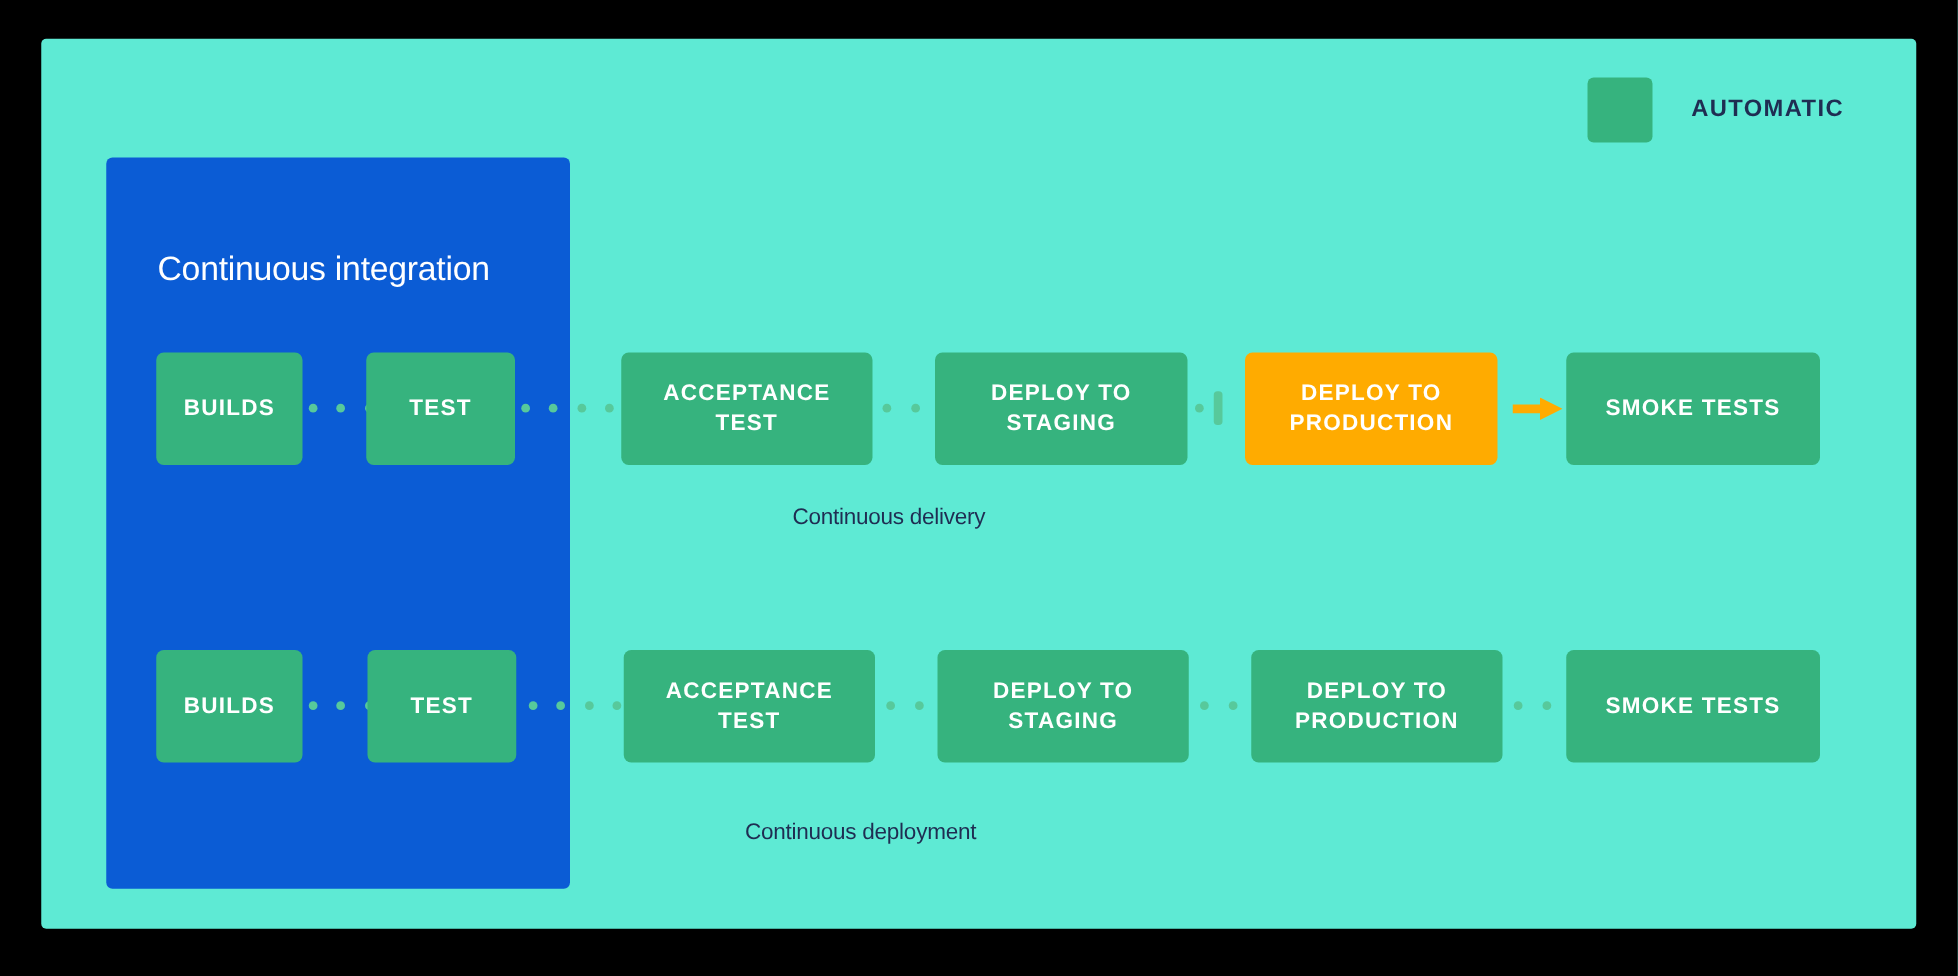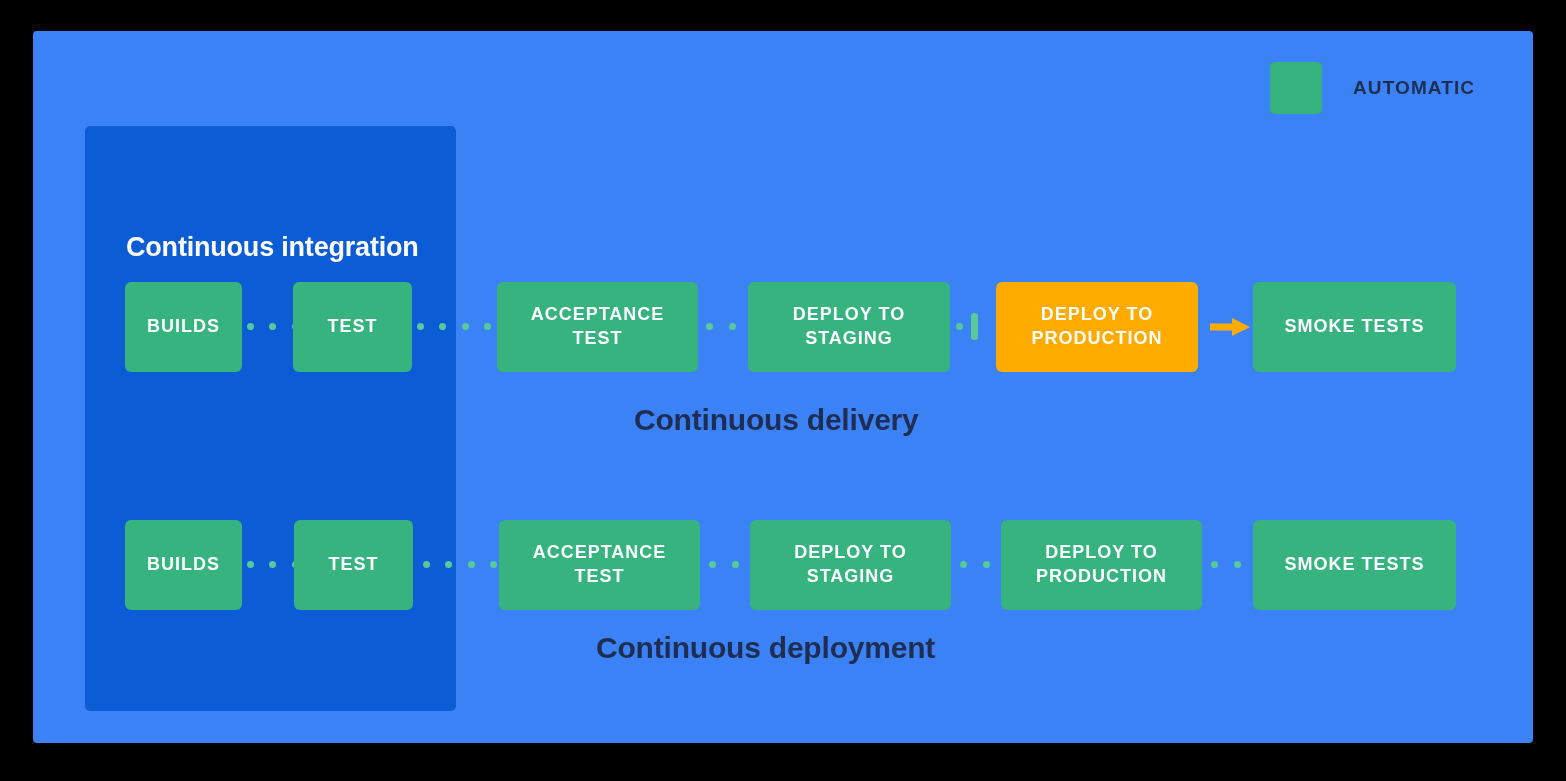--- a/index.html
+++ b/index.html
@@ -13,21 +13,21 @@
     font-family: "Liberation Sans", sans-serif;
     overflow: hidden;
   }
 
   #frame {
     position: absolute;
     left: 33px;
     top: 31px;
     width: 1500px;
     height: 712px;
-    background: #3b82f6;
+    background: #5eead4;
     border-radius: 4px;
     overflow: hidden;
   }
 
   
   .legend {
     position: absolute;
     left: 1237px;
     top: 26px;
     width: 240px;
@@ -60,25 +60,24 @@
     width: 371px;
     height: 585px;
     background: #0B5CD5;
     border-radius: 5px;
   }
   #ci-panel-title {
     position: absolute;
     left: 41px;
     top: 74px;
     font-size: 27px;
-    font-weight: bold;
+    font-weight: normal;
     color: #ffffff;
     letter-spacing: -0.2px;
     white-space: nowrap;
-    margin-top: 32px;
   }
 
   
   .row {
     position: absolute;
     left: 0;
     height: 90px;
   }
   #row-delivery   { top: 251px; }
   #row-deployment { top: 489px; }
@@ -134,28 +133,28 @@
   .arrow {
     position: absolute;
     top: 36px;
     width: 40px;
     height: 18px;
   }
 
   
   .caption {
     position: absolute;
-    font-size: 30px;
-    font-weight: bold;
+    font-size: 18px;
+    font-weight: normal;
     color: #1f2d52;
     letter-spacing: -0.2px;
     white-space: nowrap;
   }
   #caption-delivery   { left: 601px; top: 372px; }
-  #caption-deployment { left: 563px; top: 600px; }
+  #caption-deployment { left: 563px; top: 624px; }
 </style>
 </head>
 <body>
 
 <div id="frame">
 
   <div class="legend">
     <div class="legend-row">
       <span class="legend-swatch" style="background:#36B37E"></span>
       <span class="legend-label">AUTOMATIC</span>

